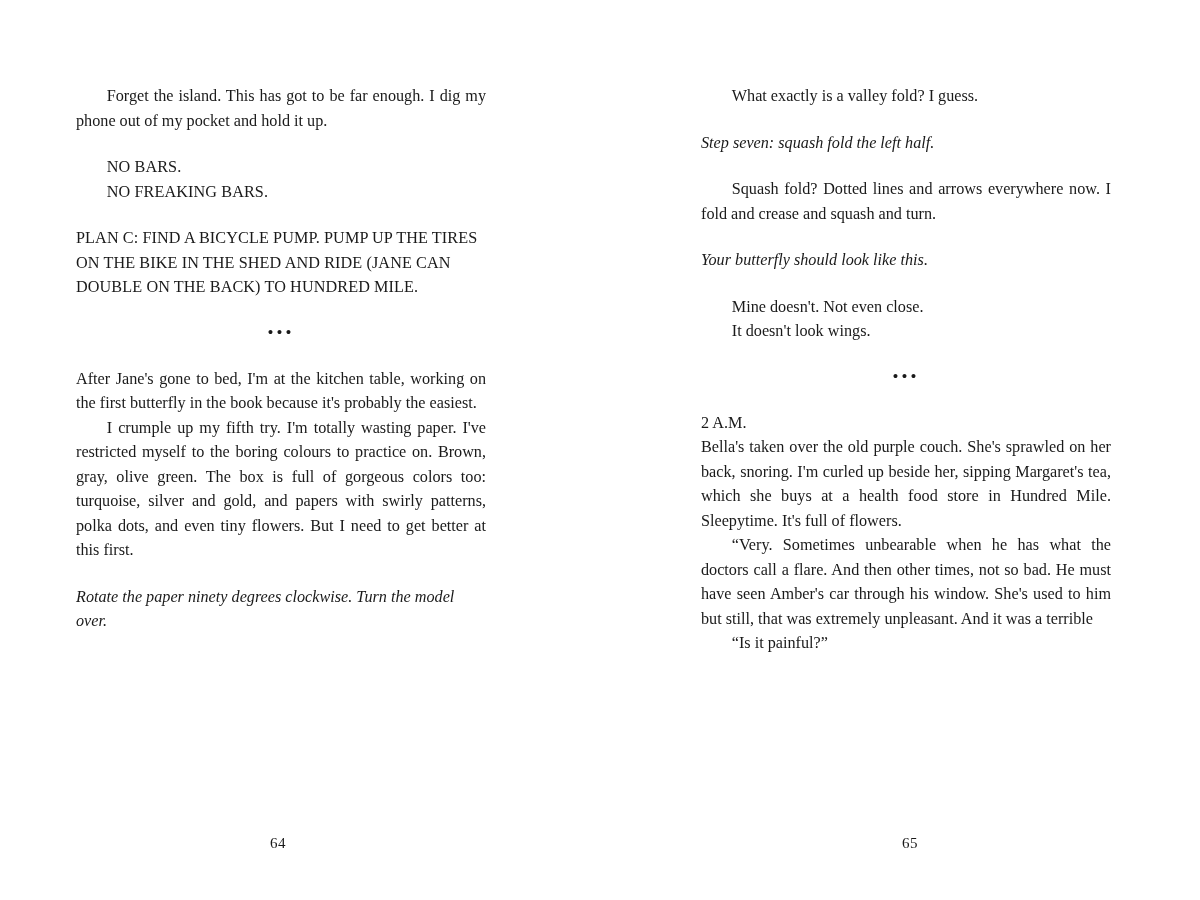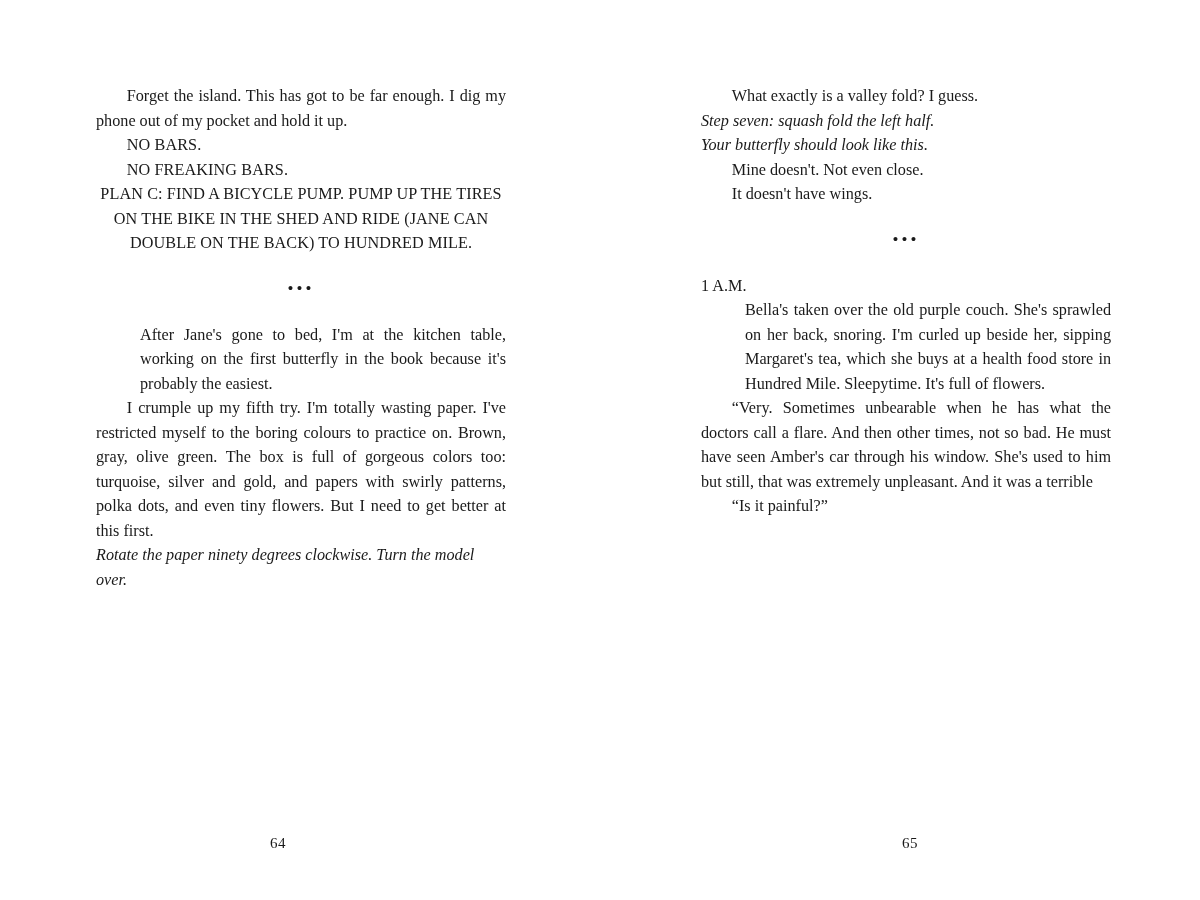--- a/index.html
+++ b/index.html
@@ -29,53 +29,53 @@
   }
   .page-body {
     position: absolute;
     top: 84px;
     width: 410px;
     font-size: 16.2px;
     line-height: 24.5px;
     text-align: justify;
     text-justify: inter-word;
   }
-  .page-left .page-body { left: 96px; }
+  .page-left .page-body { left: 76px; }
   .page-right .page-body { left: 101px; }
   .page-number {
     position: absolute;
     bottom: 48px;
     width: 100%;
     text-align: center;
     font-size: 15px;
     color: #1a1a1a;
     letter-spacing: 0.4px;
   }
   .page-left .page-number { left: -22px; }
   .page-right .page-number { left: 10px; }
 
   p { margin: 0; }
 
   .para {
     text-indent: 1.9em;
   }
   .para-noindent {
     text-indent: 0;
-    margin-left: 44px;
   }
   .block-gap {
+    margin-top: 22px;
   }
   .caps {
     text-indent: 1.9em;
     letter-spacing: 0.1px;
   }
   .caps-block {
     text-indent: 0;
     letter-spacing: 0.1px;
-    text-align: center;
+    text-align: left;
   }
   .instruction {
     font-style: italic;
     text-indent: 0;
     text-align: left;
   }
   .plain-left {
     text-align: left;
     text-indent: 0;
   }
@@ -121,29 +121,30 @@
     <div class="page-number">64</div>
   </div>
 
   <div class="page page-right">
     <div class="page-body">
 
       <p class="para">What exactly is a valley fold? I guess.</p>
 
       <p class="instruction block-gap">Step seven: squash fold the left half.</p>
 
+      <p class="para block-gap">Squash fold? Dotted lines and arrows everywhere now. I fold and crease and squash and turn.</p>
 
       <p class="instruction block-gap">Your butterfly should look like this.</p>
 
       <p class="para block-gap">Mine doesn't. Not even close.</p>
-      <p class="para">It doesn't have wings.</p>
+      <p class="para">It doesn't look wings.</p>
 
       <p class="dinkus"><span>•••</span></p>
 
-      <p class="plain-left">1 A.M.</p>
+      <p class="plain-left">2 A.M.</p>
       <p class="para-noindent">Bella's taken over the old purple couch. She's sprawled on her back, snoring. I'm curled up beside her, sipping Margaret's tea, which she buys at a health food store in Hundred Mile. Sleepytime. It's full of flowers.</p>
       <p class="para">“Very. Sometimes unbearable when he has what the doctors call a flare. And then other times, not so bad. He must have seen Amber's car through his window. She's used to him but still, that was extremely unpleasant. And it was a terrible</p>
       <p class="para">“Is it painful?”</p>
 
     </div>
     <div class="page-number">65</div>
   </div>
 
 </div>
 

